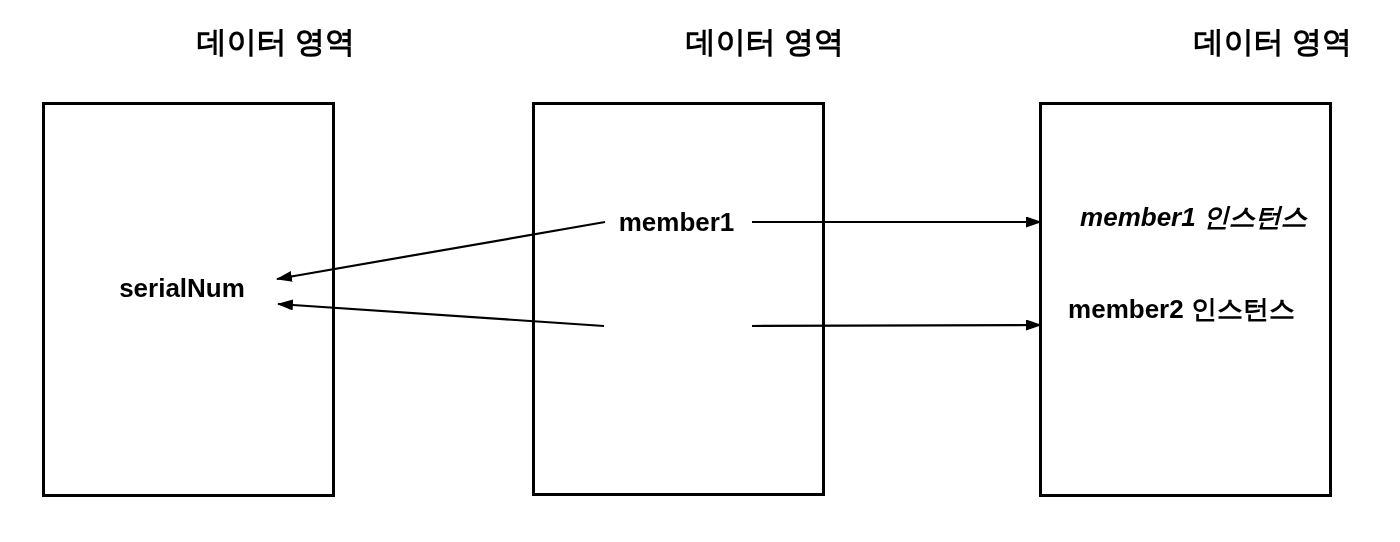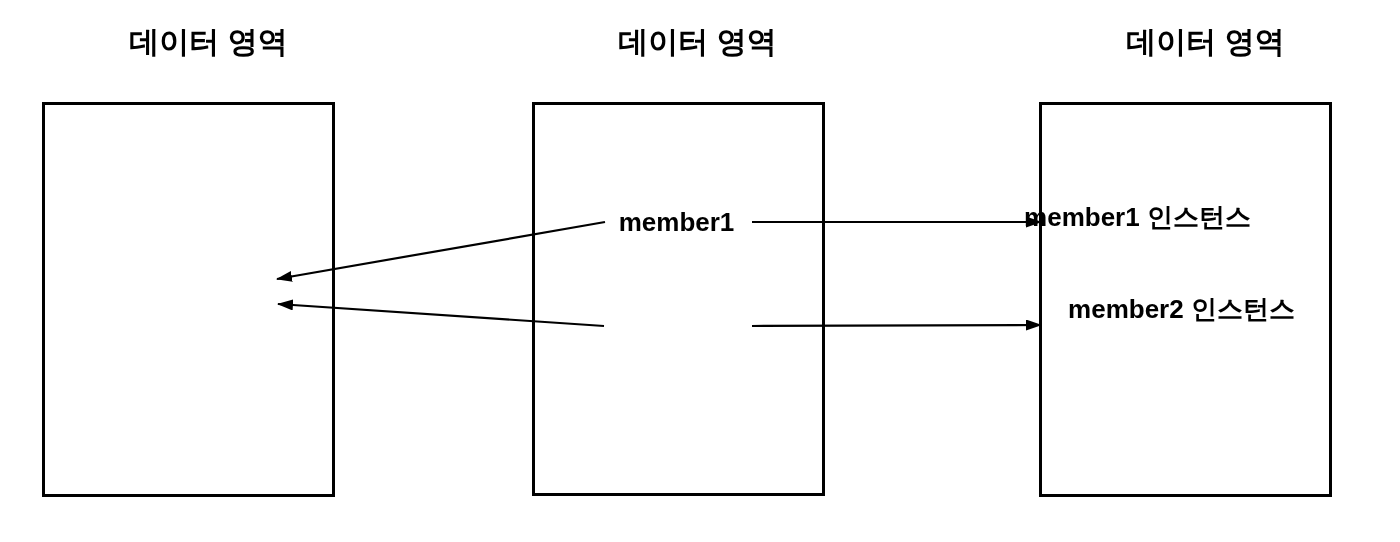--- a/index.html
+++ b/index.html
@@ -14,21 +14,21 @@
     background: #ffffff;
     color: #000000;
     font-family: "Liberation Sans", "DejaVu Sans", sans-serif;
     overflow: hidden;
   }
   .region-title {
     position: absolute;
     font-size: 30px;
     font-weight: bold;
     line-height: 34px;
-    text-align: center;
+    text-align: right;
     white-space: nowrap;
   }
   .data-box {
     position: absolute;
     box-sizing: border-box;
     border: 3px solid #000000;
     background: transparent;
   }
   .node-label {
     position: absolute;
@@ -58,22 +58,23 @@
 <div class="canvas">
 
   <div class="region-title" style="left:62px;  top:25px; width:293px;">데이터 영역</div>
   <div class="region-title" style="left:551px; top:25px; width:293px;">데이터 영역</div>
   <div class="region-title" style="left:1059px;top:25px; width:293px;">데이터 영역</div>
 
   <div class="data-box" style="left:42px;   top:102px; width:293px; height:395px;"></div>
   <div class="data-box" style="left:532px;  top:102px; width:293px; height:394px;"></div>
   <div class="data-box" style="left:1039px; top:102px; width:293px; height:395px;"></div>
 
+  <div class="node-label" style="left:42px;   top:273px; width:280px;">serialNum</div>
   <div class="node-label" style="left:534px;  top:207px; width:285px;">member1</div>
-  <div class="node-label" style="left:995px; top:202px; width:285px;">member1 인스턴스</div>
+  <div class="node-label" style="left:1051px; top:202px; width:285px;font-style:italic;">member1 인스턴스</div>
   <div class="node-label" style="left:1039px; top:294px; width:285px;">member2 인스턴스</div>
 
   <svg class="arrow-layer" viewBox="0 0 1400 542">
     <defs>
       <marker id="arrowhead" markerUnits="userSpaceOnUse" markerWidth="16" markerHeight="11" refX="15" refY="5.5" orient="auto">
         <path d="M0,0 L16,5.5 L0,11 Z" fill="#000000"></path>
       </marker>
     </defs>
     <line class="arrow-line" x1="605" y1="222" x2="277" y2="279" marker-end="url(#arrowhead)"></line>
     <line class="arrow-line" x1="604" y1="326" x2="278" y2="304" marker-end="url(#arrowhead)"></line>

